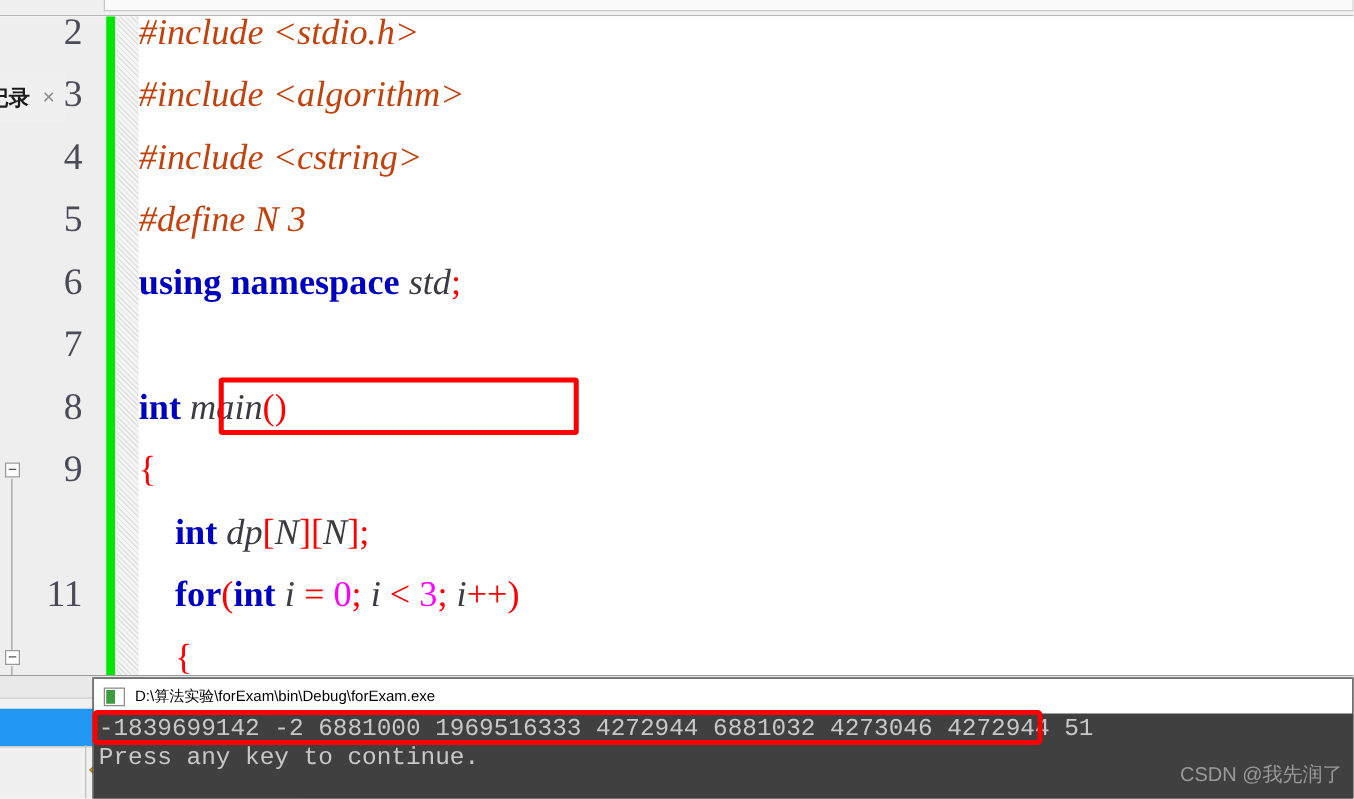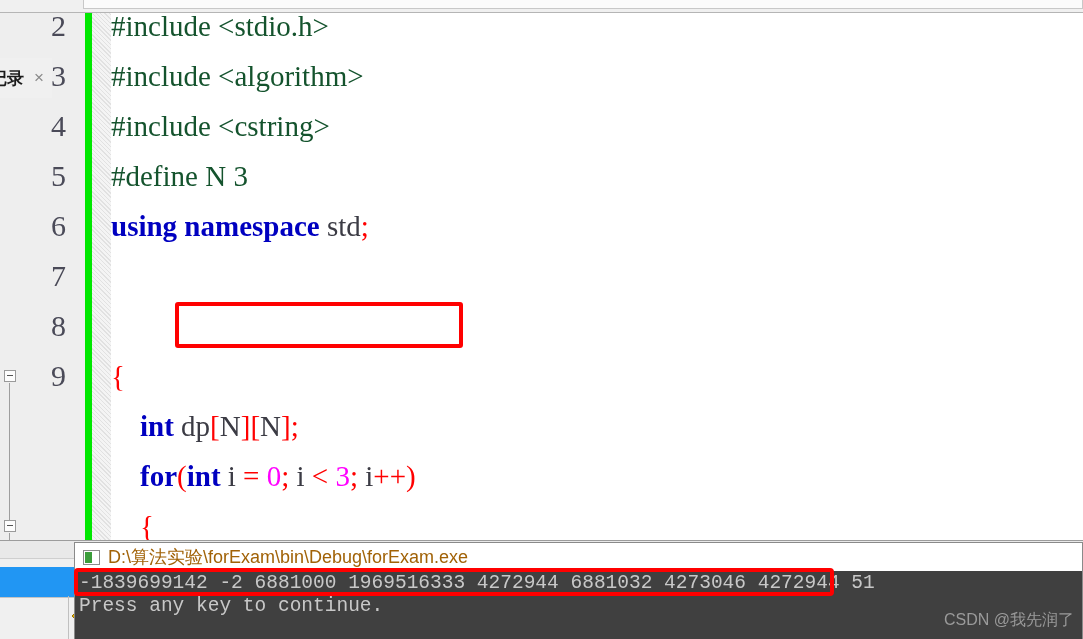--- a/index.html
+++ b/index.html
@@ -94,24 +94,24 @@
   .codeline {
     position: absolute;
     left: 111px;
     line-height: 50px;
     font-family: "Liberation Serif", serif;
     font-size: 29px;
     white-space: pre;
     color: #404048;
   }
   .kw  { color: #0000c0; font-weight: bold; }
-  .pre { color: #14532d; }
+  .pre { color: #c2410c; font-style: italic; }
   .num { color: #ff00ff; }
   .op  { color: #ff0000; }
-  .id  { color: #3b3b44; }
+  .id  { color: #3b3b44; font-style: italic; }
 
   
   .foldbox {
     position: absolute;
     left: 4px;
     width: 12px; height: 12px;
     border: 1px solid #9a9a9a;
     background: #fdfdfd;
     box-sizing: border-box;
   }
@@ -236,22 +236,22 @@
   }
   .console-icon::before {
     content: "";
     position: absolute;
     left: 1px; top: 1px;
     width: 7px; height: 11px;
     background: #3b9d3b;
   }
   .console-title-text {
     font-family: "Liberation Sans", sans-serif;
-    font-size: 18px;
-    color: #a16207;
+    font-size: 12px;
+    color: #000000;
     white-space: nowrap;
   }
   .console-body {
     position: absolute;
     left: 0; top: 28px;
     width: 100%;
     bottom: 0;
     background: #404040;
     padding: 1px 0 0 4px;
     box-sizing: border-box;
@@ -316,29 +316,31 @@
         <div class="row" style="top: 188px;">
           <div class="lineno">6</div>
           <div class="codeline"><span class="kw">using namespace</span><span class="id"> std</span><span class="op">;</span></div>
         </div>
         <div class="row" style="top: 238px;">
           <div class="lineno">7</div>
           <div class="codeline"></div>
         </div>
         <div class="row" style="top: 288px;">
           <div class="lineno">8</div>
+          <div class="codeline"><span class="kw">int</span><span class="id"> main</span><span class="op">()</span></div>
         </div>
         <div class="row" style="top: 338px;">
           <div class="lineno">9</div>
           <div class="codeline"><span class="op">{</span></div>
         </div>
         <div class="row" style="top: 388px;">
           <div class="codeline"><span class="id">    </span><span class="kw">int</span><span class="id"> dp</span><span class="op">[</span><span class="id">N</span><span class="op">]</span><span class="op">[</span><span class="id">N</span><span class="op">]</span><span class="op">;</span></div>
         </div>
         <div class="row" style="top: 438px;">
+          <div class="lineno">11</div>
           <div class="codeline"><span class="id">    </span><span class="kw">for</span><span class="op">(</span><span class="kw">int</span><span class="id"> i </span><span class="op">=</span><span class="id"> </span><span class="num">0</span><span class="op">;</span><span class="id"> i </span><span class="op">&lt;</span><span class="id"> </span><span class="num">3</span><span class="op">;</span><span class="id"> i</span><span class="op">++)</span></div>
         </div>
         <div class="row" style="top: 488px;">
           <div class="codeline"><span class="id">    </span><span class="op">{</span></div>
         </div>
       </div>
     <div id="foldmarks">
         <div class="foldbox" style="top: 357px;"></div>
         <div class="foldbox" style="top: 507px;"></div>
         <div class="foldline" style="top: 370px; height: 137px;"></div>

